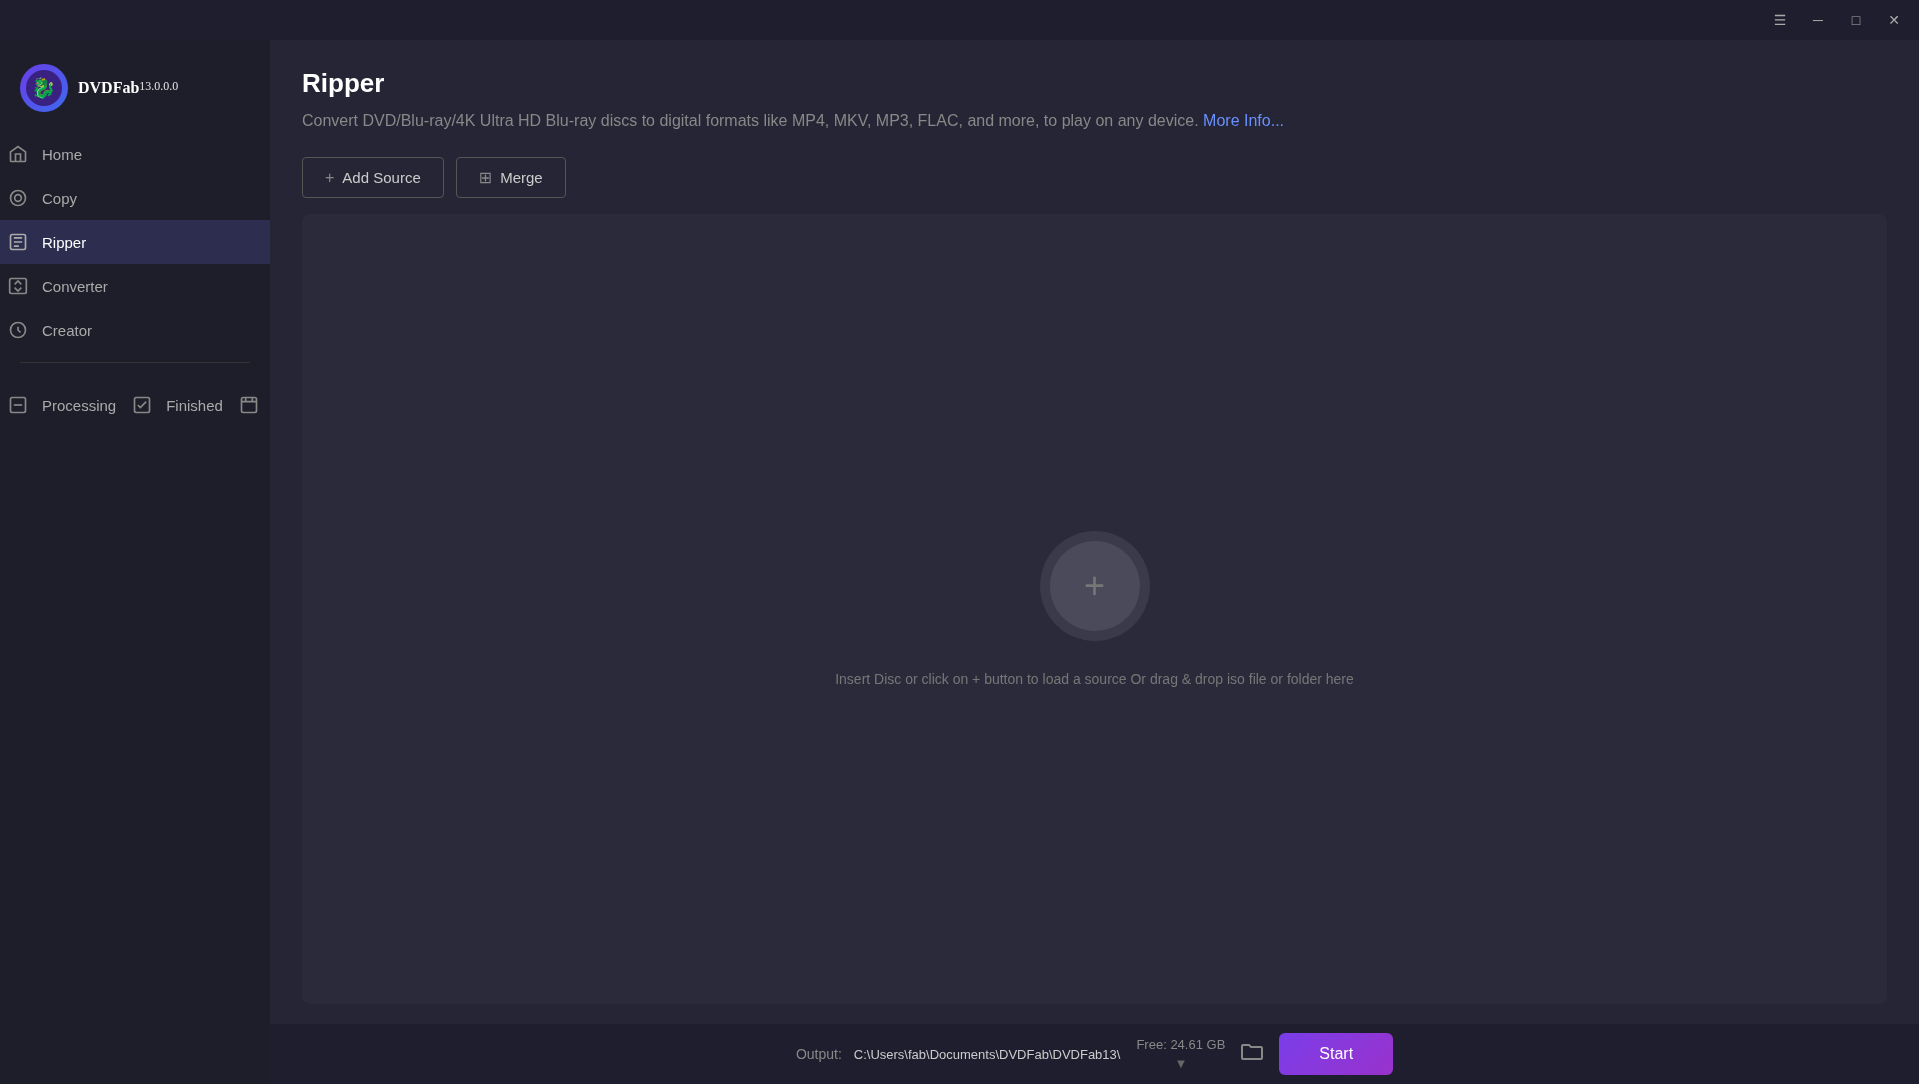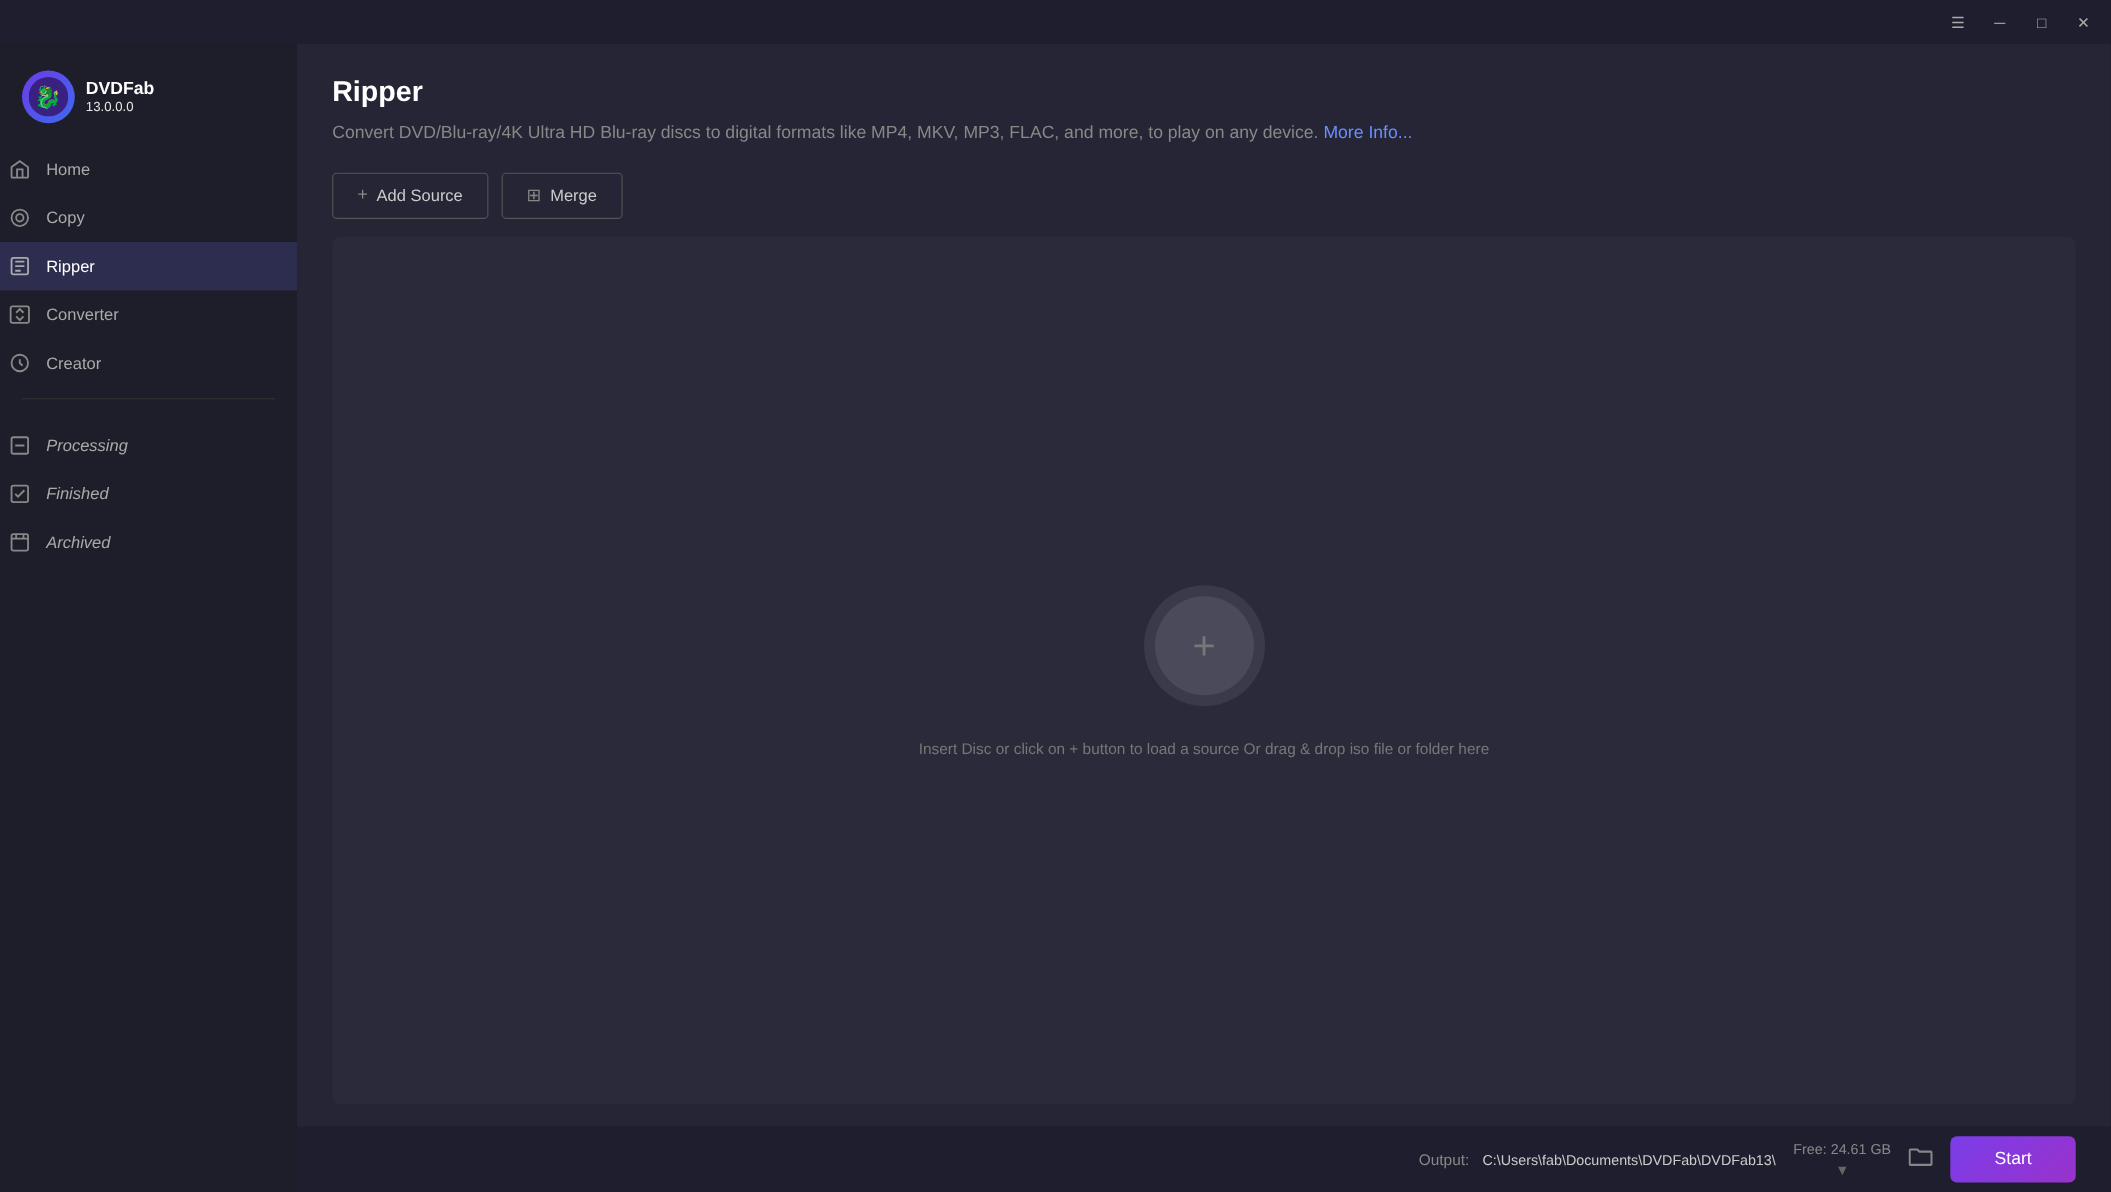--- a/index.html
+++ b/index.html
@@ -70,21 +70,21 @@
       background: linear-gradient(135deg, #6a3de8, #3d6aee);
       display: flex;
       align-items: center;
       justify-content: center;
       font-size: 22px;
       flex-shrink: 0;
       overflow: hidden;
     }
     .logo-text {
       display: flex;
-      flex-direction: column;
+      font-family: Liberation Serif, serif;
     }
     .logo-name {
       color: #fff;
       font-size: 16px;
       font-weight: bold;
     }
     .logo-version {
       color: #e5e5e5;
       font-size: 12px;
     }
@@ -118,23 +118,22 @@
     }
 
     .nav-divider {
       height: 1px;
       background: #333;
       margin: 10px 20px;
     }
 
     .nav-section-bottom {
       display: flex;
-      flex-direction: column;
+      flex-direction: row;
       margin-top: 10px;
-      font-style: italic;
     }
 
     
     .main-content {
       flex: 1;
       background: #252535;
       display: flex;
       flex-direction: column;
       overflow: hidden;
     }
@@ -234,21 +233,21 @@
 
     
     .footer-bar {
       height: 60px;
       background: #1e1e2e;
       display: flex;
       align-items: center;
       padding: 0 32px;
       gap: 16px;
       flex-shrink: 0;
-      justify-content: flex-end;
+      justify-content: center;
     }
     .footer-left {
       display: flex;
       align-items: center;
       gap: 12px;
     }
     .output-label {
       color: #888;
       font-size: 14px;
       flex-shrink: 0;

